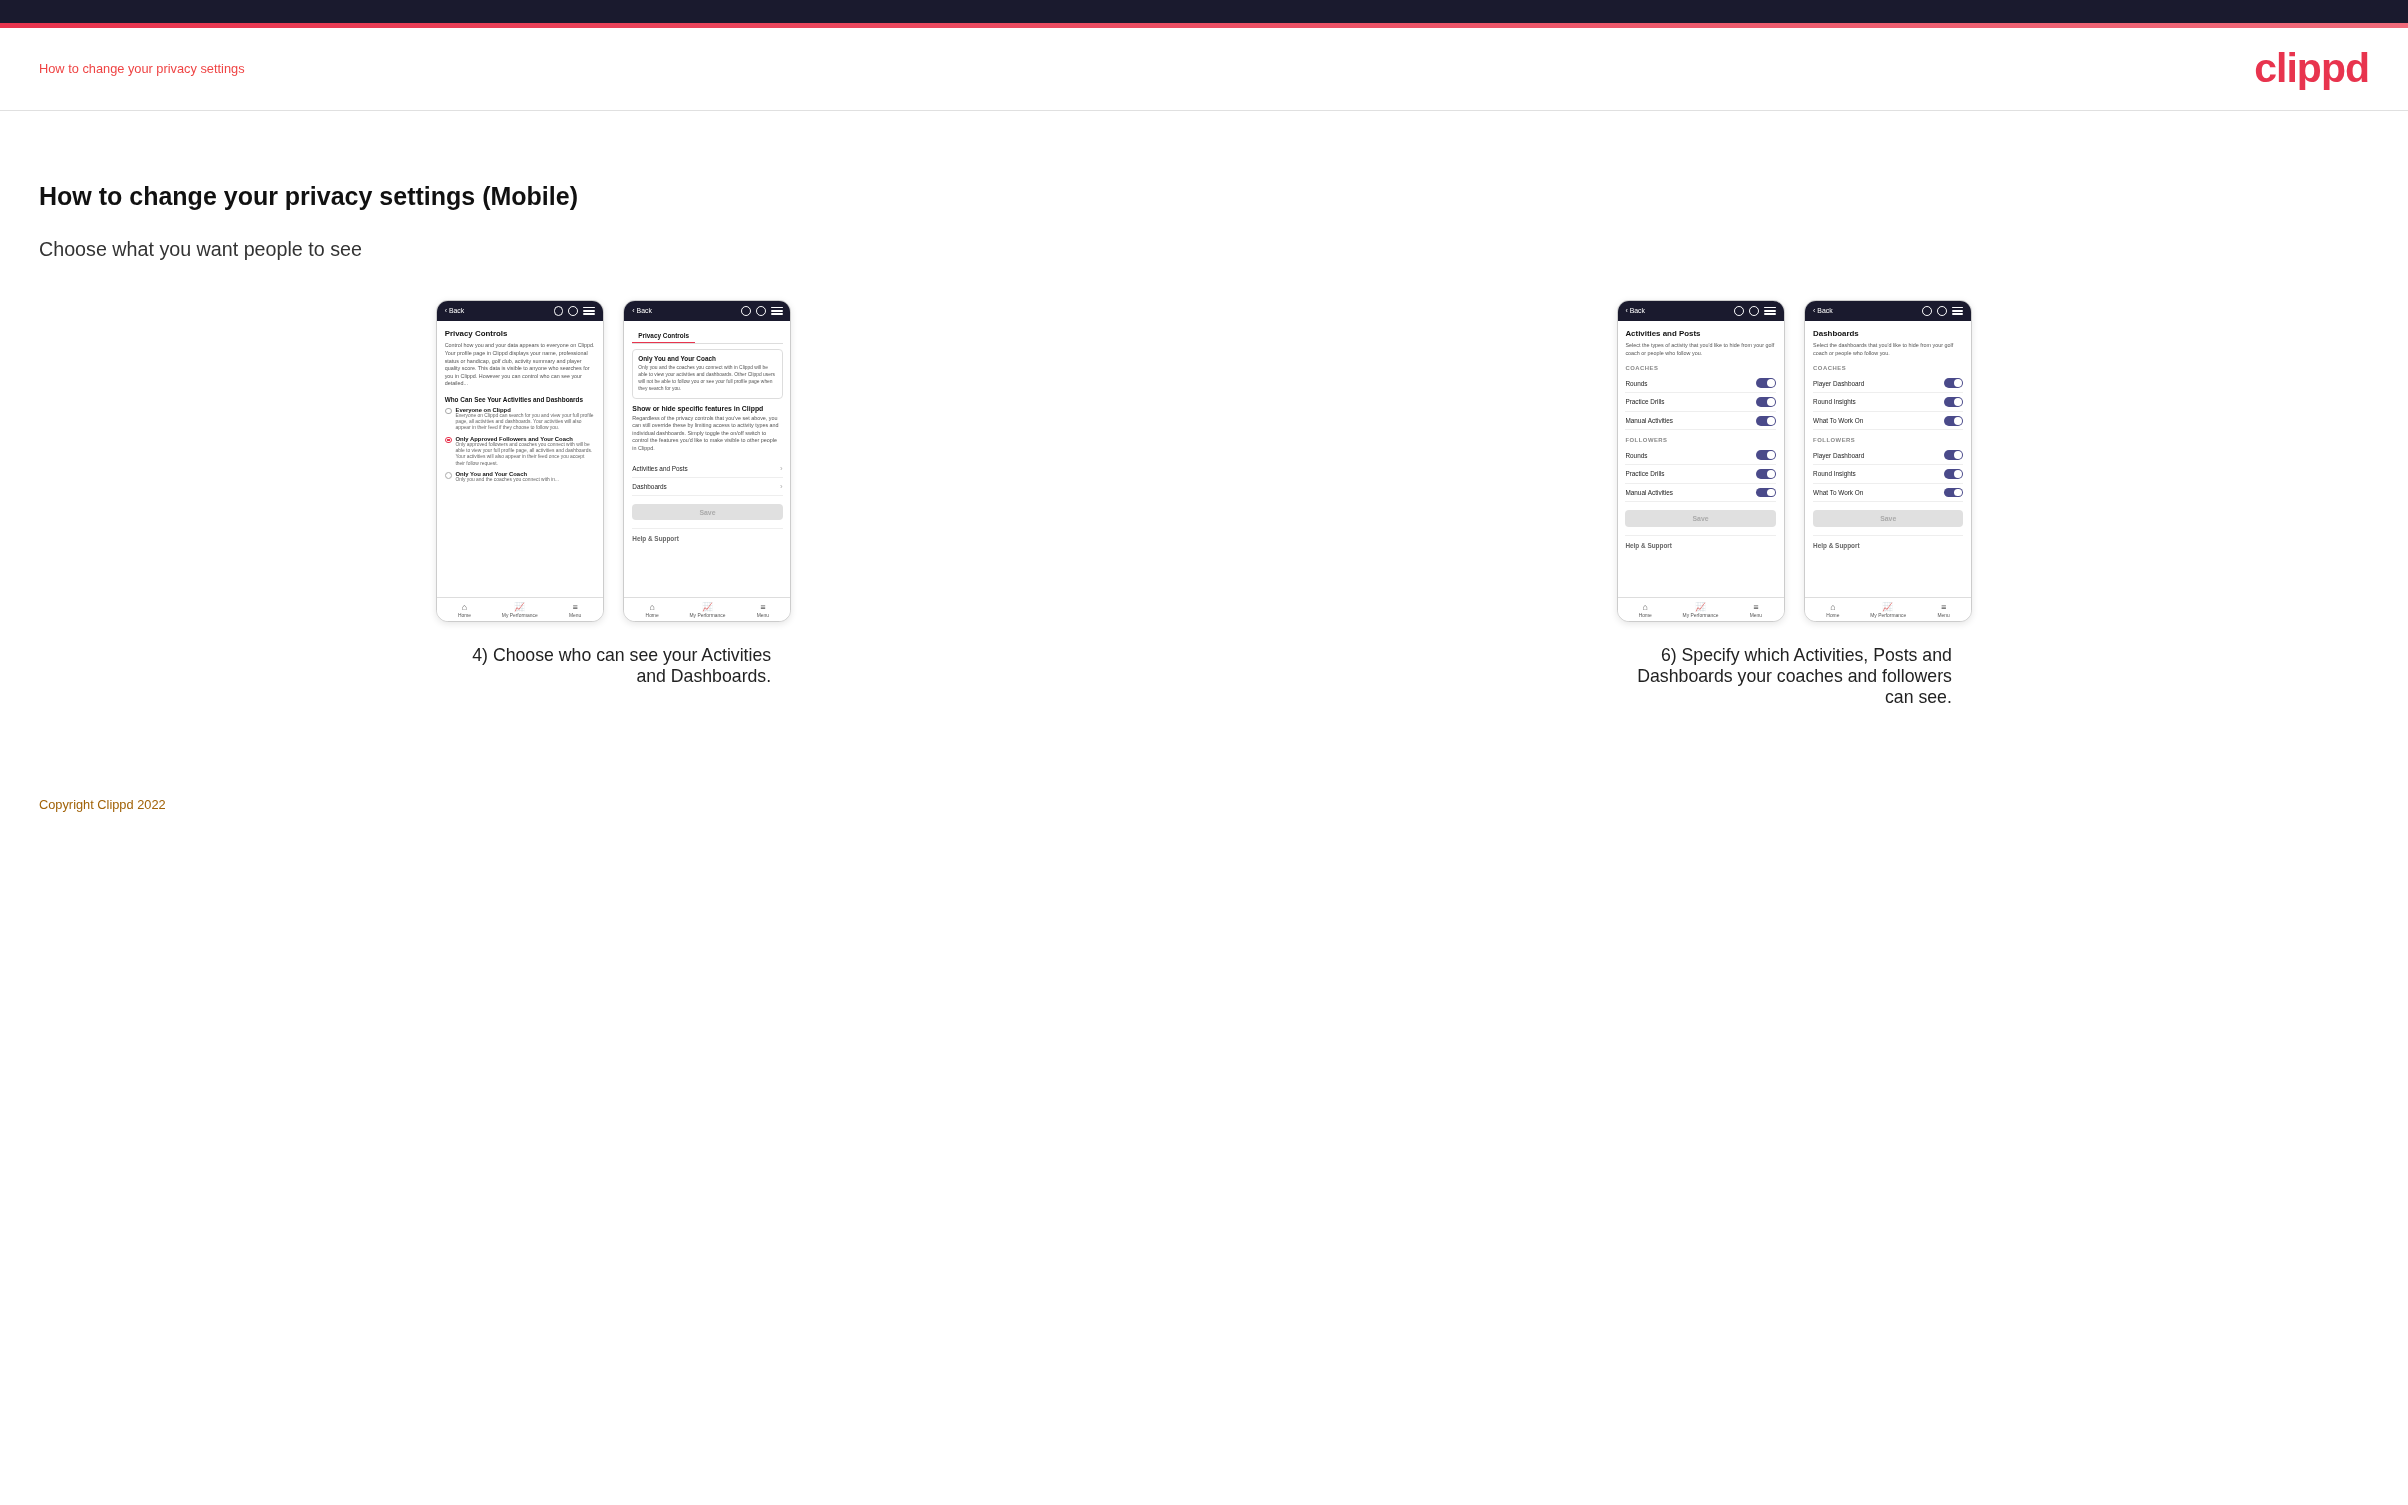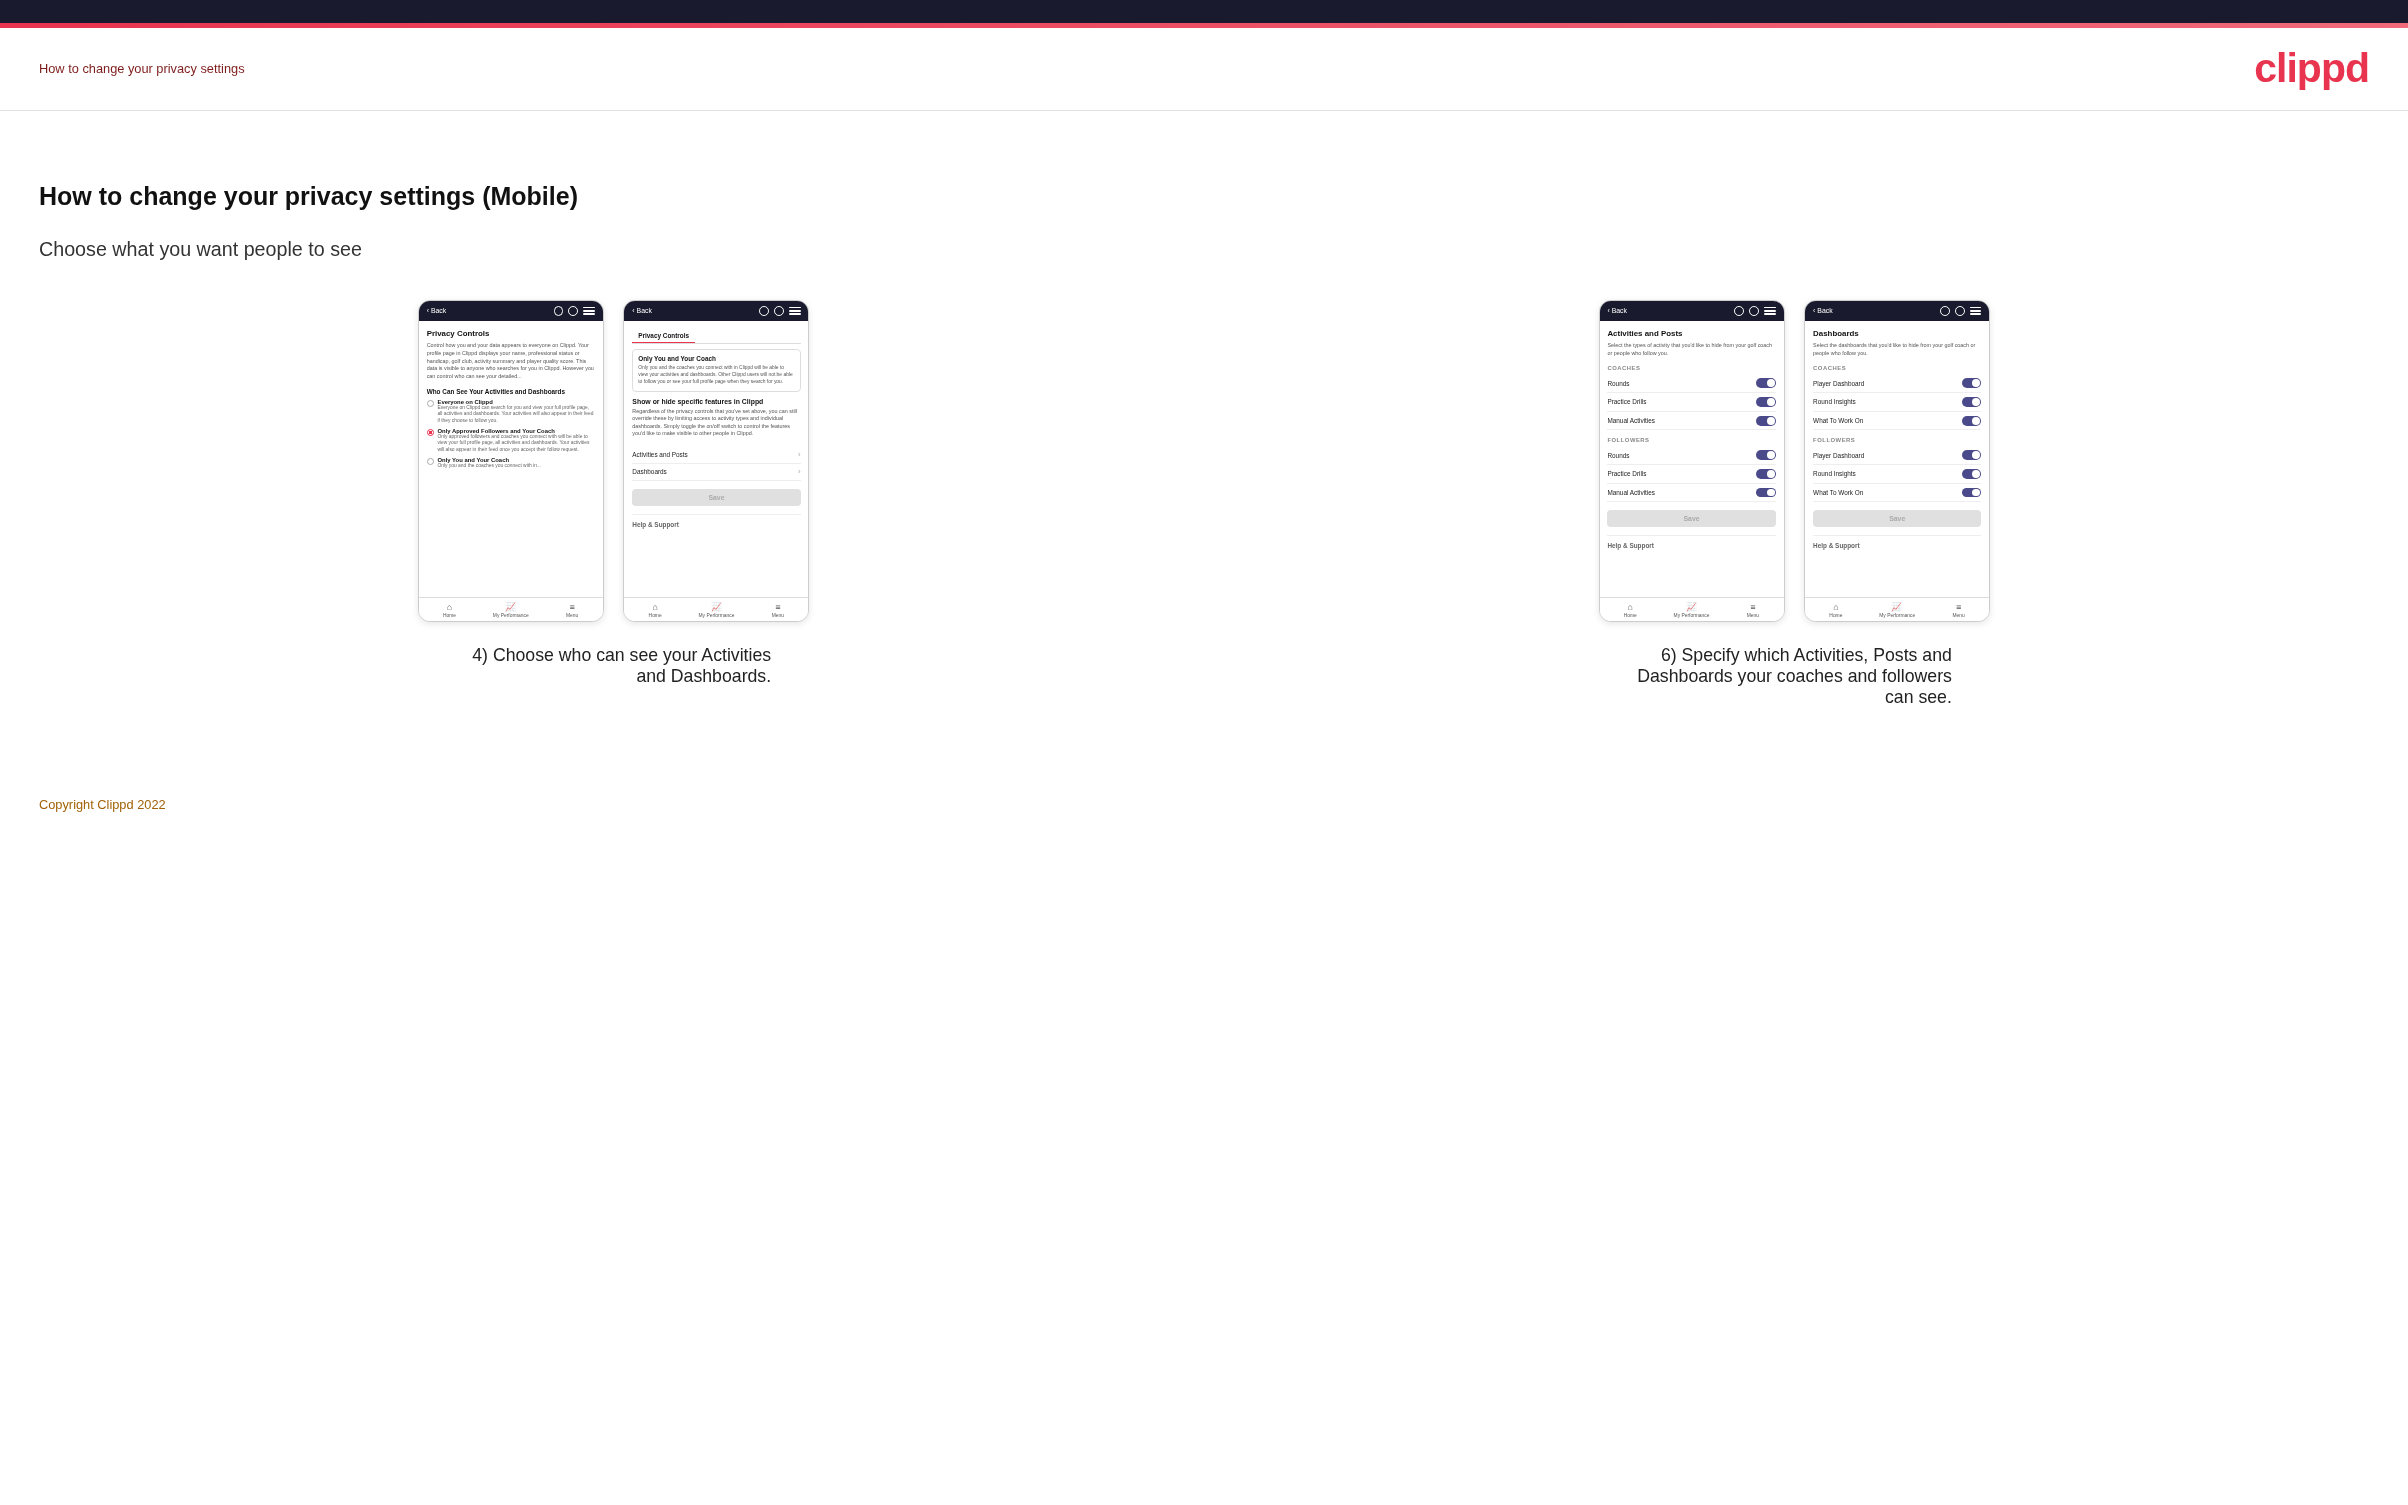--- a/index.html
+++ b/index.html
@@ -29,21 +29,21 @@
     
     .header {
       display: flex;
       align-items: center;
       justify-content: space-between;
       padding: 17.7px 39px;
       border-bottom: 1.5px solid #e0e0e0;
     }
     .header-breadcrumb {
       font-size: 12.8px;
-      color: #7f1d1d;
+      color: #ef4444;
     }
     .logo {
       font-size: 41px;
       font-weight: 800;
       color: #e8344e;
       letter-spacing: -1px;
     }
 
     
     .main {
@@ -89,21 +89,21 @@
       font-size: 17.7px;
       font-weight: 500;
       color: #222;
       margin-top: 23.6px;
       text-align: right;
       max-width: 315px;
     }
 
     
     .mobile-mockup {
-      width: 186px;
+      width: 168px;
       border-radius: 11.8px;
       overflow: hidden;
       border: 1.5px solid #ccc;
       background: #fff;
       font-size: 6.9px;
       box-shadow: 0 2px 7.9px rgba(0,0,0,0.10);
       flex-shrink: 0;
     }
 
     

